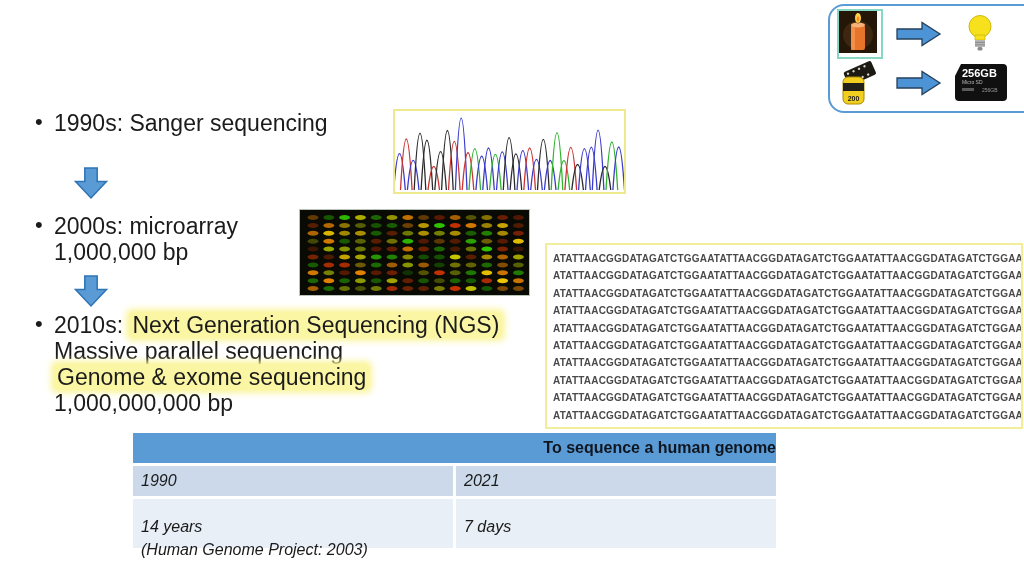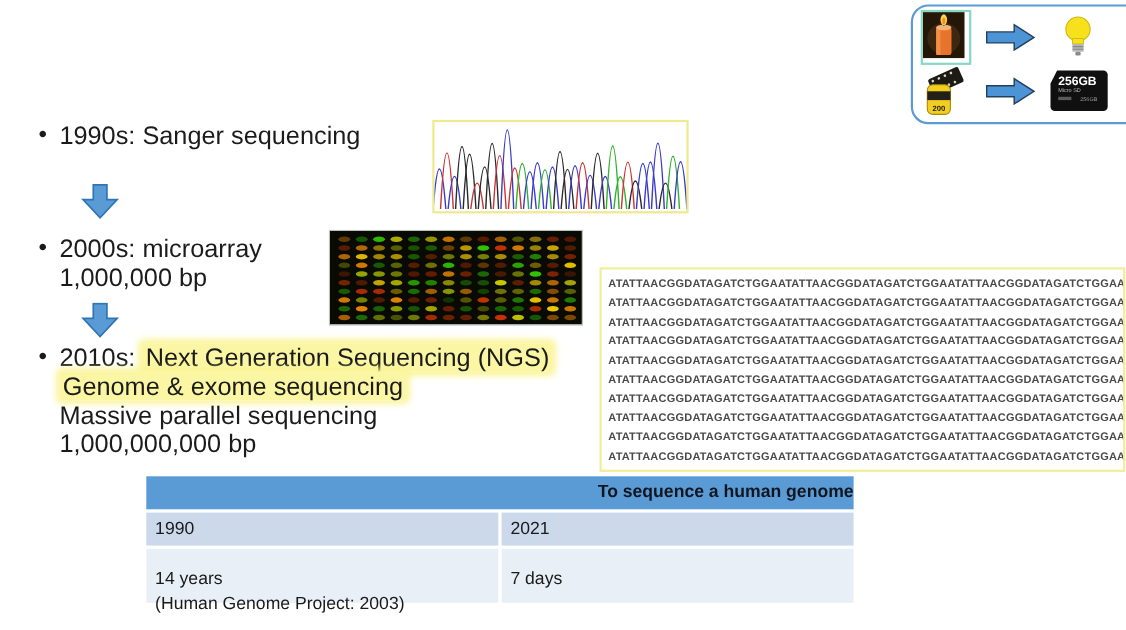--- a/index.html
+++ b/index.html
@@ -41,21 +41,21 @@
 
   .dna-panel{position:absolute;left:545px;top:243px;width:478px;height:186px;background:#fff;
     border:2px solid var(--dna-border);overflow:hidden;padding:5px 0 0 6px;}
   .dna-panel div{font-size:10px;font-weight:700;letter-spacing:.2px;line-height:17.4px;
     white-space:nowrap;color:#4a4a4a;}
 
   .gtable{position:absolute;left:133px;top:433px;width:643px;font-size:16px;color:#1a1a1a;}
   .gtable .thead{height:30px;background:var(--tbl-header-bg);color:#0f1620;font-weight:700;
     text-align:right;line-height:30px;margin-bottom:3px;}
   .gtable .trow{display:flex;gap:3px;margin-bottom:3px;}
-  .gtable .tcell{flex:1 1 0;padding-left:8px;}
+  .gtable .tcell{flex:1 1 0;padding-left:8px;font-style:italic;}
   .gtable .r1 .tcell{background:var(--tbl-row1-bg);height:30px;line-height:30px;}
   .gtable .r2 .tcell{background:var(--tbl-row2-bg);height:49px;padding-top:16px;line-height:23px;
     white-space:pre-line;}
 </style>
 </head>
 <body>
 
 <div class="slide">
 
 
@@ -141,22 +141,22 @@
   </div>
 
   <svg class="down-arrow a2" viewBox="0 0 34 32">
     <polygon points="11,1 23,1 23,14 32,14 17,30 2,14 11,14" fill="#5b9bd5" stroke="#2e75b6" stroke-width="1.5"></polygon>
   </svg>
 
   <div class="bullet b3">
     <span class="dot">•</span>
     <div class="blines">
         <div><span>2010s: </span><span class="hl">Next Generation Sequencing (NGS)</span></div>
+        <div><span>Massive parallel sequencing</span></div>
         <div><span class="hl">Genome &amp; exome sequencing</span></div>
-        <div><span>Massive parallel sequencing</span></div>
         <div><span>1,000,000,000 bp</span></div>
       </div>
   </div>
 
   <div class="chromatogram">
     <svg width="229" height="81" viewBox="0 0 229 81">
         <path d="M -1.3 79 Q 4.5 6.2 10.3 79" fill="none" stroke="#3a3acc" stroke-width="1.3"></path>
         <path d="M 5.5 79 Q 11.3 -23.0 17.1 79" fill="none" stroke="#cc3333" stroke-width="1.3"></path>
         <path d="M 12.4 79 Q 18.2 19.7 24.0 79" fill="none" stroke="#3a3acc" stroke-width="1.3"></path>
         <path d="M 19.2 79 Q 25.0 -34.6 30.8 79" fill="none" stroke="#2a2a2a" stroke-width="1.3"></path>

